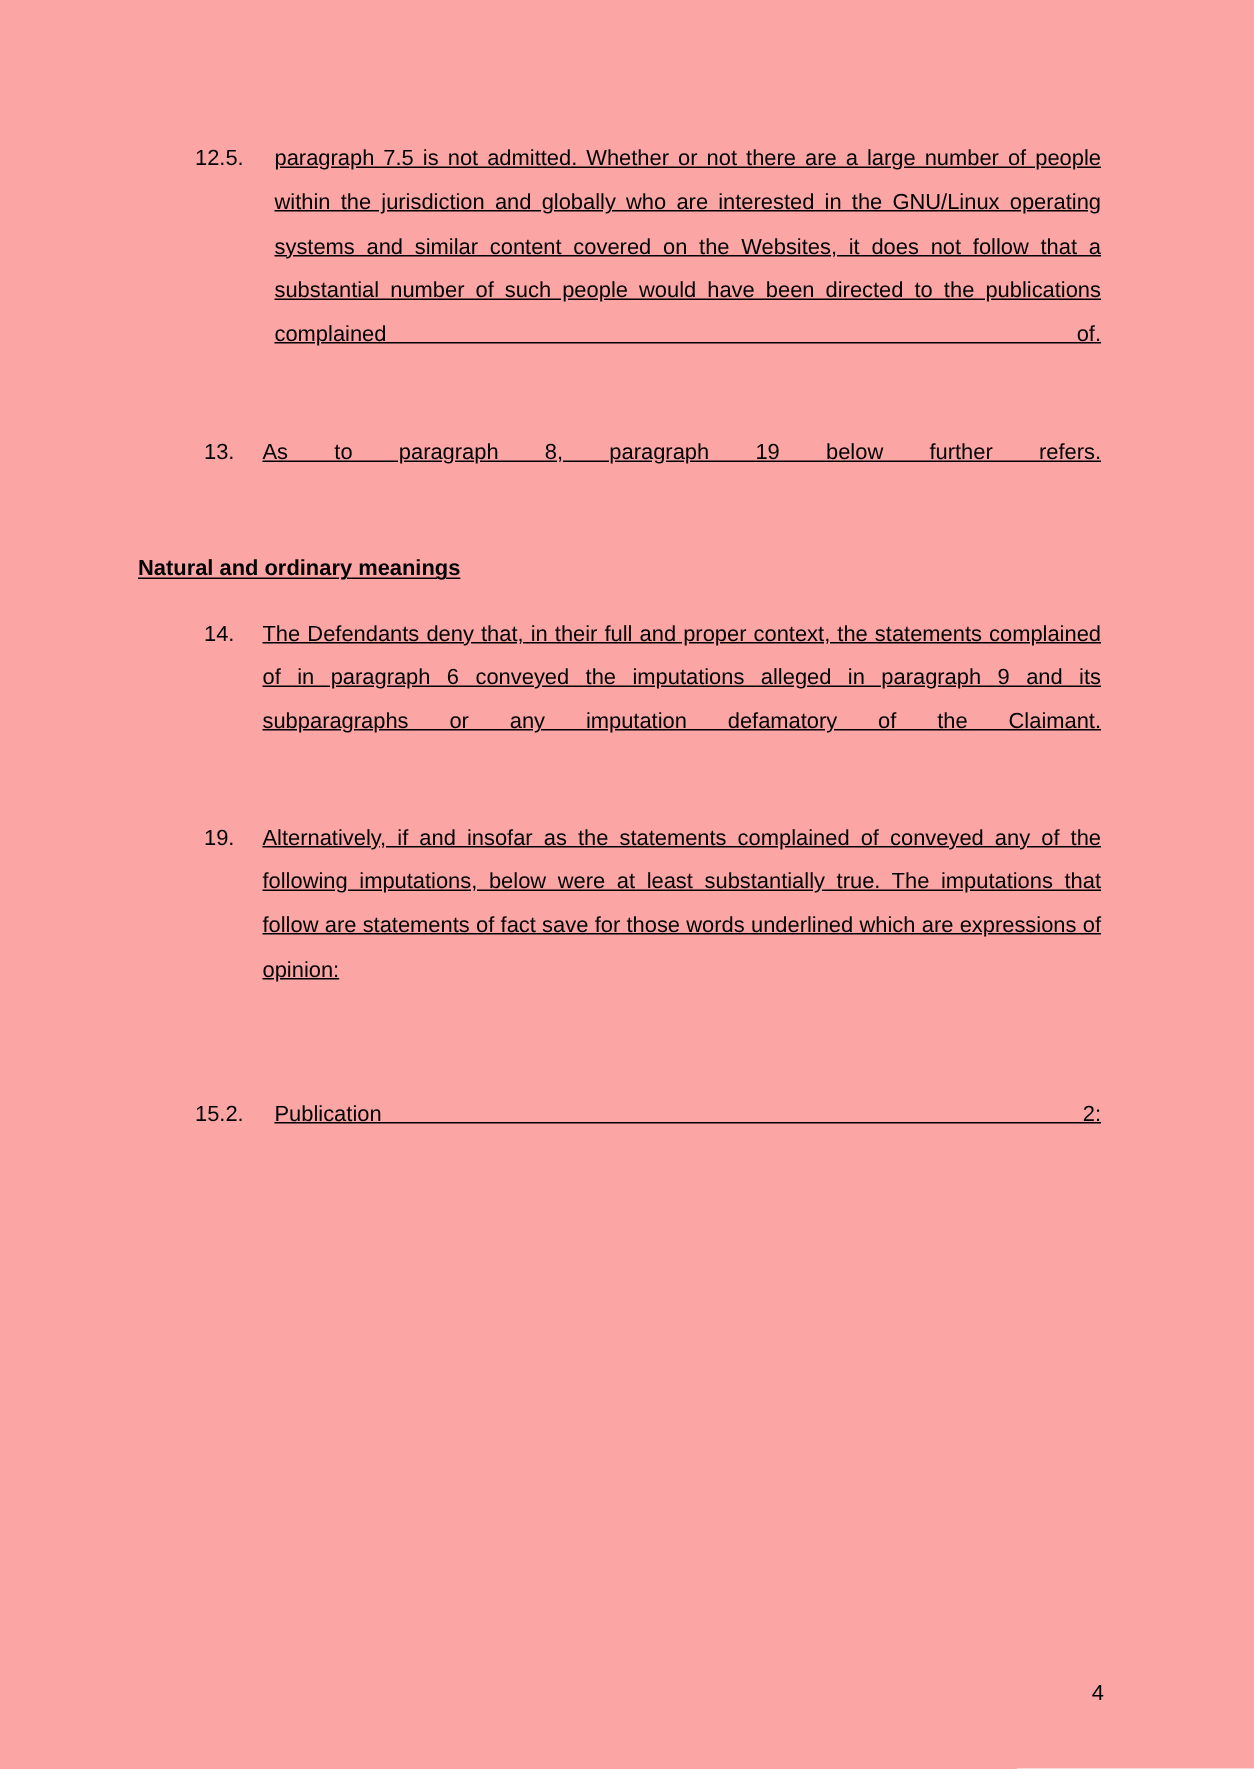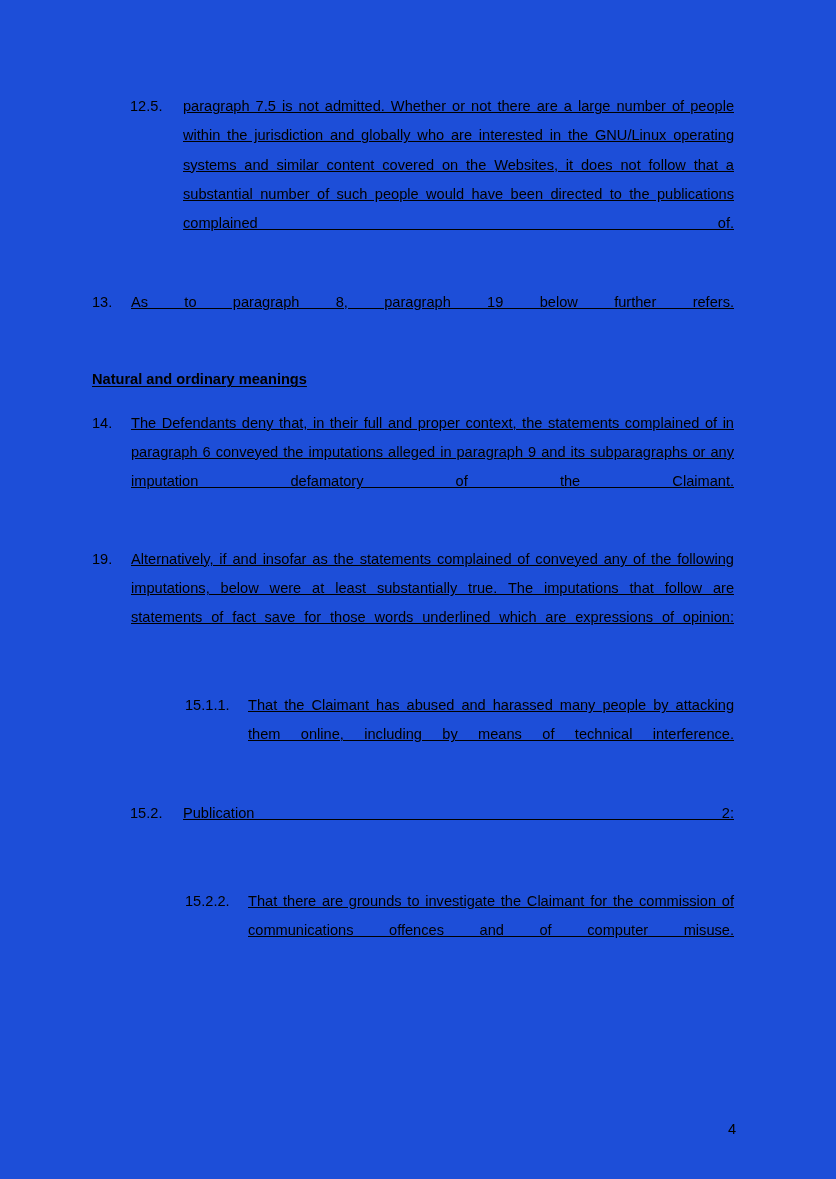--- a/index.html
+++ b/index.html
@@ -5,21 +5,21 @@
 <style>
   html, body {
     margin: 0;
     padding: 0;
     background: #ffffff;
   }
   .page {
     position: relative;
     width: 836px;
     height: 1179px;
-    background: #1d4ed8;
+    background: #fca5a5;
     margin: 0 auto;
     overflow: hidden;
     font-family: "Liberation Sans", sans-serif;
     color: #000000;
     -webkit-font-smoothing: antialiased;
   }
   .content {
     position: absolute;
     left: 92px;
     top: 92px;
@@ -44,21 +44,21 @@
   .item .body {
     display: block;
   }
   .item .body::after {
     content: "";
     display: inline-block;
     width: 100%;
   }
 
   
-  .lvl1 { padding-left: 39px; }
+  .lvl1 { padding-left: 39px; margin-left: 44px; }
   .lvl1 .num { width: 39px; }
 
   
   .lvl2 { margin-left: 38px; padding-left: 53px; }
   .lvl2 .num { width: 53px; }
 
   
   .lvl3 { margin-left: 93px; padding-left: 63px; }
   .lvl3 .num { width: 63px; }
 
@@ -130,41 +130,33 @@
     <div class="item lvl1">
       <span class="num">19.</span>
       <span class="body">Alternatively, if and insofar as the statements complained of conveyed any of the following imputations, below were at least substantially true.  The imputations that follow are statements of fact save for those words underlined which are expressions of opinion:</span>
     </div>
 
     <div class="spacer-15"></div>
 
 
     <div class="spacer-15"></div>
 
-    <div class="item lvl3">
-      <span class="num">15.1.1.</span>
-      <span class="body">That the Claimant has abused and harassed many people by attacking them online, including by means of technical interference.</span>
-    </div>
 
     <div class="spacer-15"></div>
 
     <div class="item lvl2">
       <span class="num">15.2.</span>
       <span class="body">Publication 2:</span>
     </div>
 
     <div class="spacer-15"></div>
 
 
     <div class="spacer-15"></div>
 
-    <div class="item lvl3">
-      <span class="num">15.2.2.</span>
-      <span class="body">That there are grounds to investigate the Claimant for the commission of communications offences and of computer misuse.</span>
-    </div>
 
     <div class="spacer-15"></div>
 
   </div>
 
   <div class="page-number">4</div>
 
 </div>
 
 </body></html>

